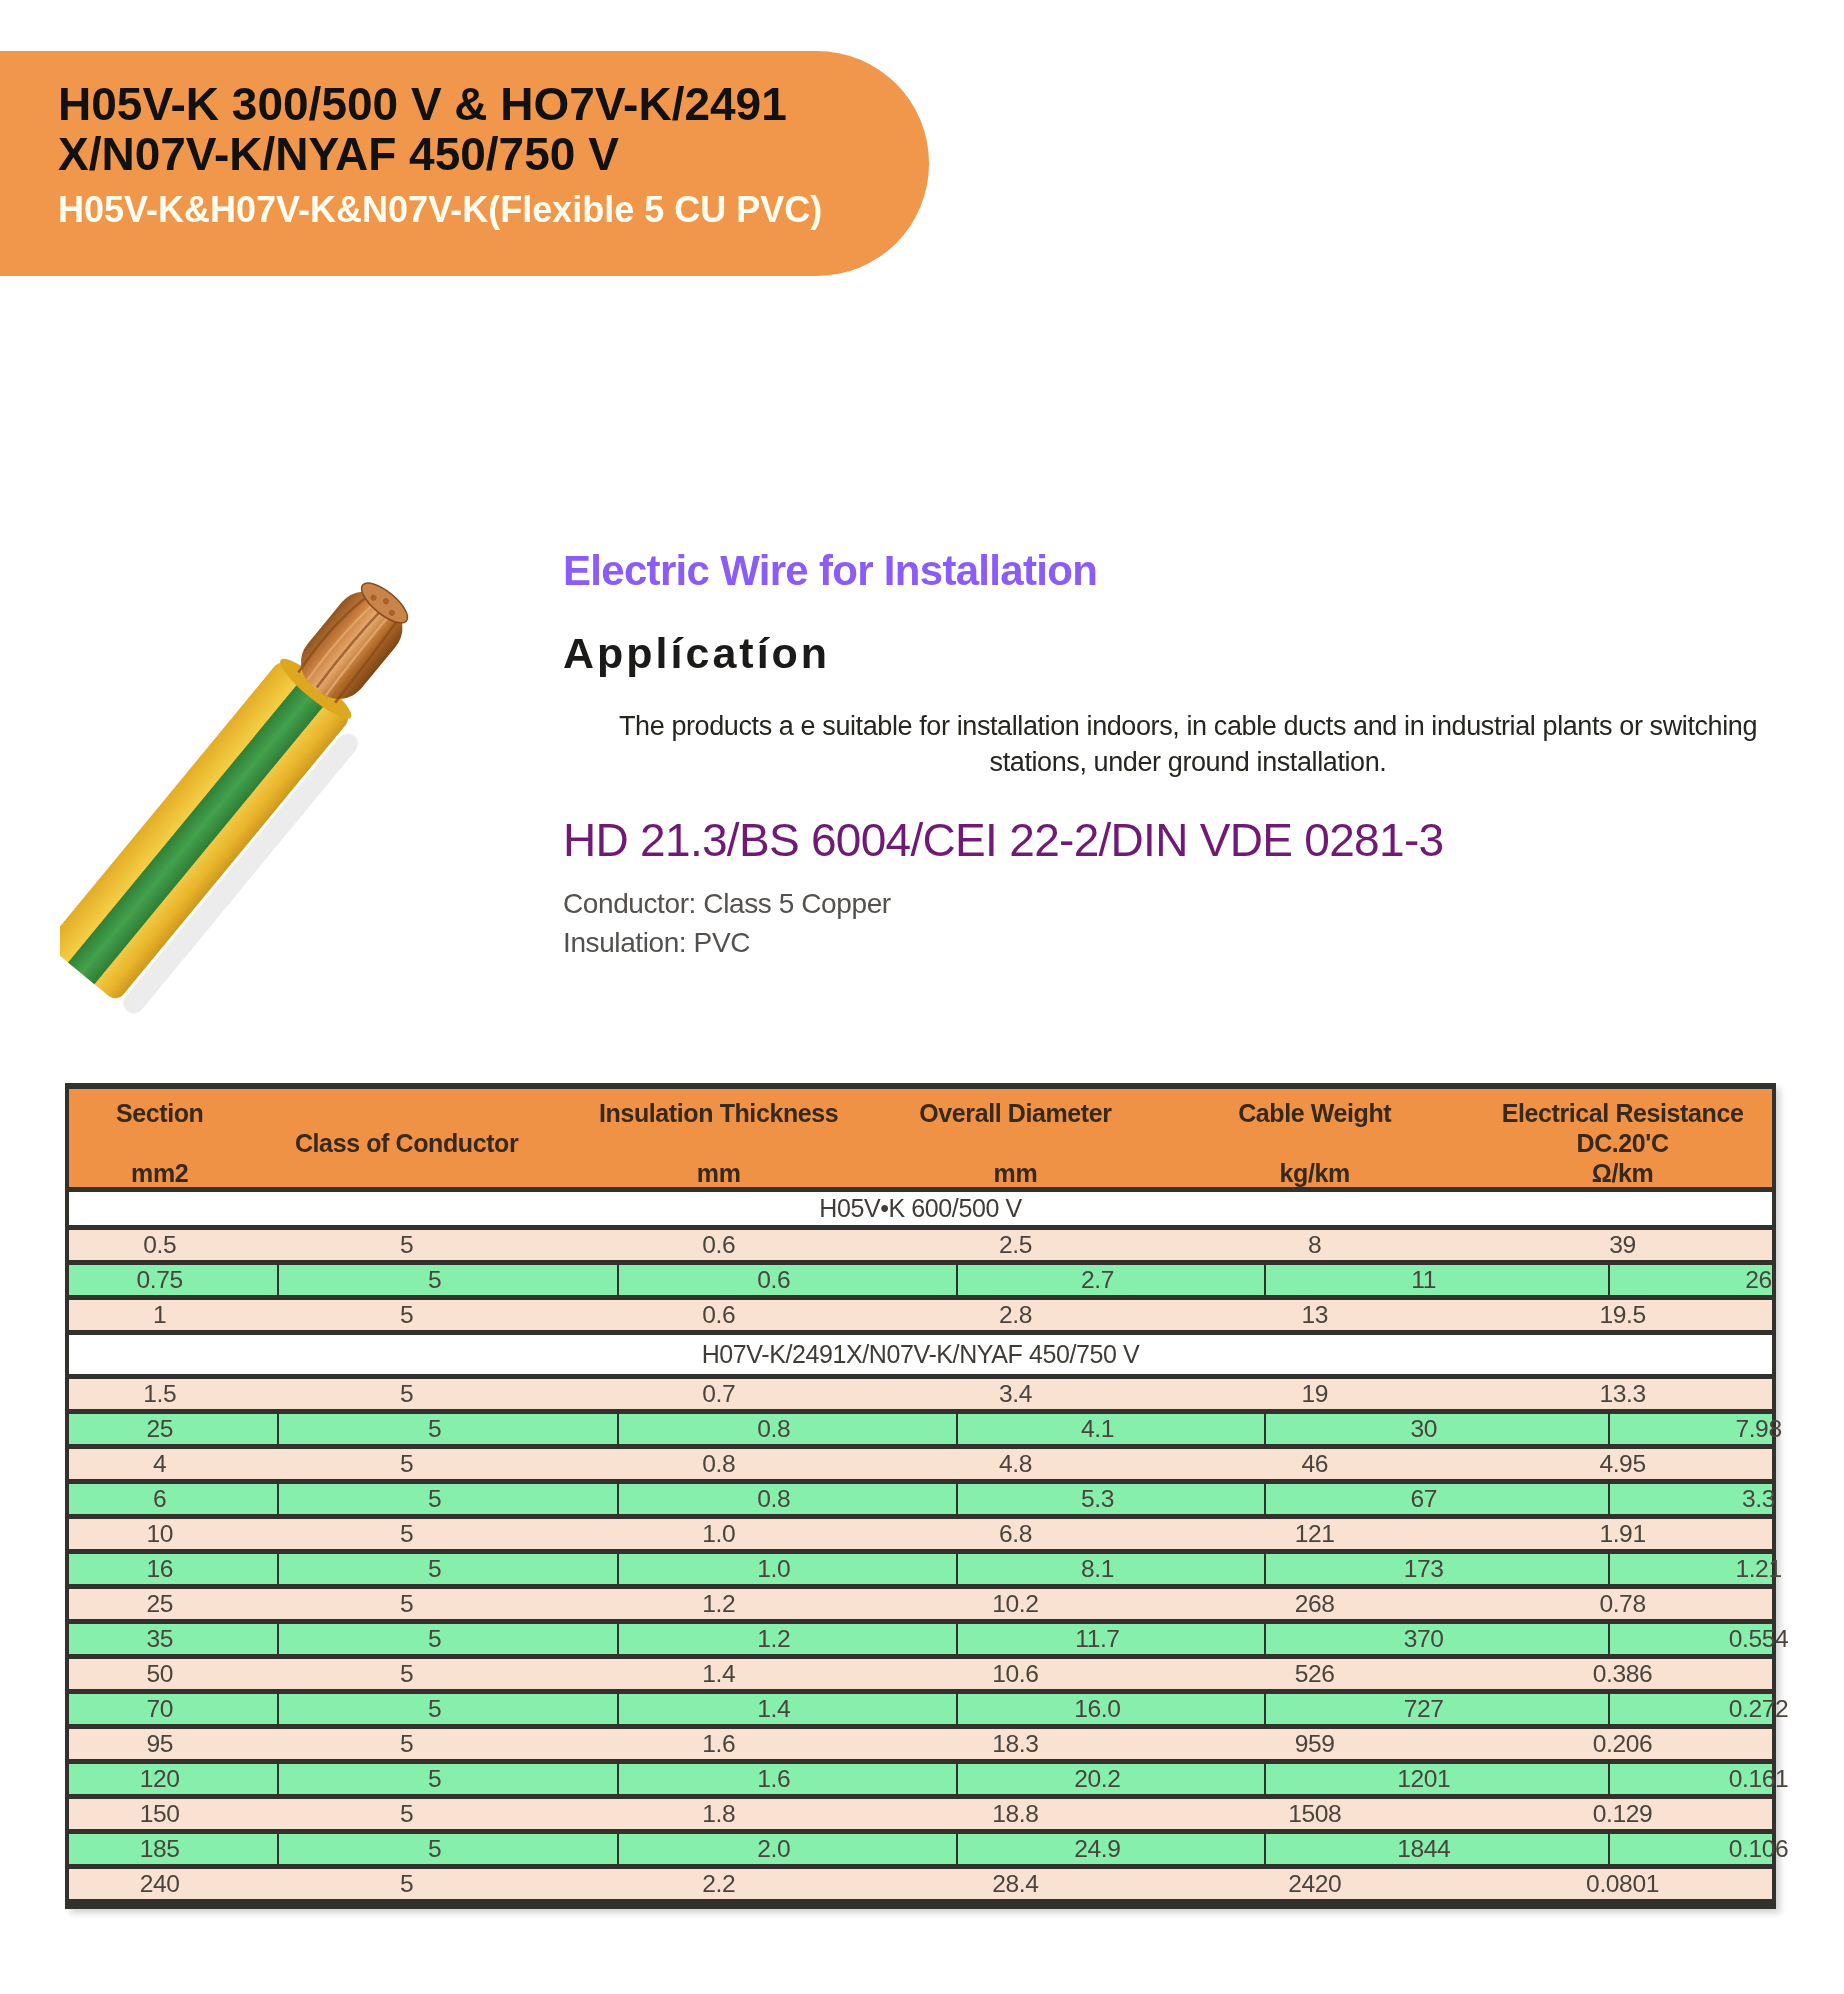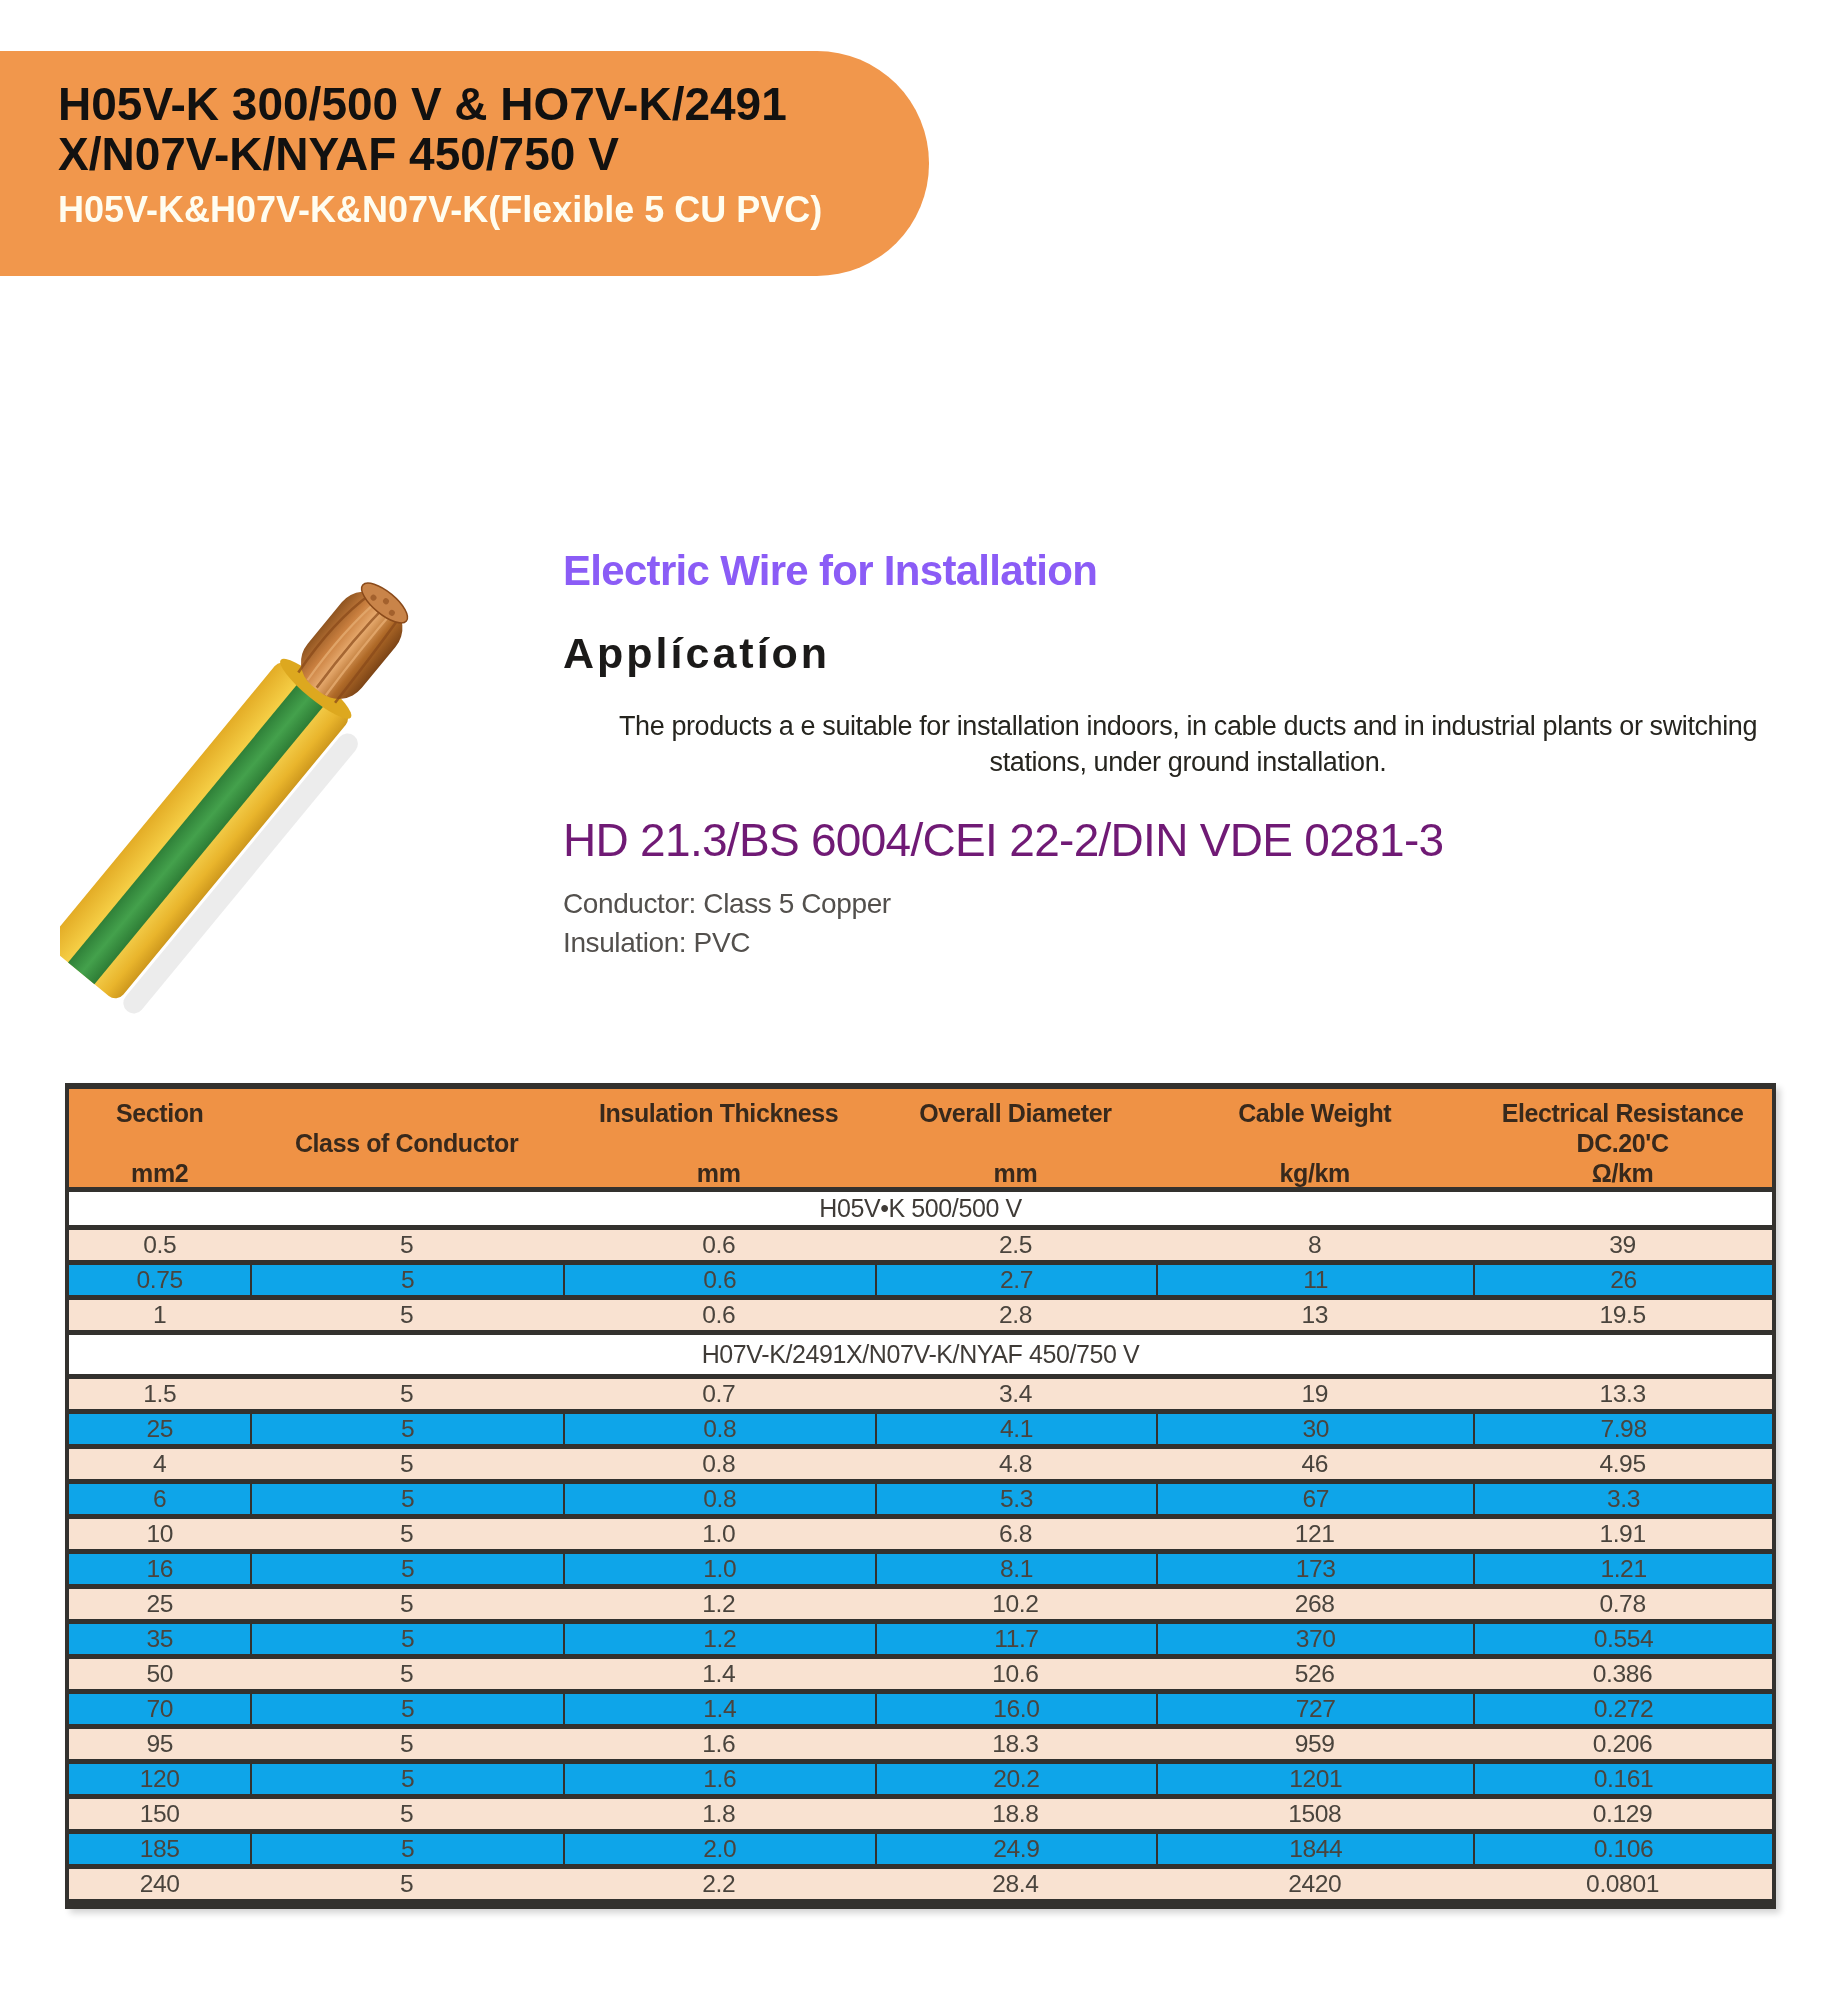--- a/index.html
+++ b/index.html
@@ -35,21 +35,21 @@
         padding:9px 0 10.4px 0;box-sizing:border-box;}
   .hcol.mid{justify-content:center;}
   .ht,.hu{font-size:25px;font-weight:bold;color:#38291c;letter-spacing:-0.4px;text-align:center;line-height:30px;}
   .srow{height:33px;background:#fff;border-bottom:5.2px solid var(--bd,#33312E);
         display:flex;align-items:center;justify-content:center;
         font-size:25px;color:#3f3b37;letter-spacing:-0.4px;}
   .srow.tall{height:39px;}
   .trow{border-bottom:5.2px solid var(--bd,#33312E);}
   .trow:last-child{border-bottom-width:6px;}
   .trow.peach{background:var(--stripe,#F9E2D1);}
-  .trow.white{background:#0ea5e9;}
+  .trow.white{background:#86efac;gap:27px;}
   .tcell{height:30px;display:flex;align-items:center;justify-content:center;
          font-size:24.6px;color:#4a443d;letter-spacing:-0.4px;}
   .trow.white .tcell + .tcell{border-left:2.2px solid var(--bd,#33312E);}
 </style>
 </head>
 <body>
 
 <div class="page">
 
   <div class="banner">
@@ -132,21 +132,21 @@
         <div class="ht">Cable Weight</div>
         <div class="hu">kg/km</div>
       </div>
       <div class="hcol">
         <div class="ht">Electrical Resistance</div>
         <div class="hu">DC.20'C</div>
         <div class="hu">Ω/km</div>
       </div>
     </div>
     <div id="t-body">
-        <div class="srow">H05V•K 500/500 V</div>
+        <div class="srow">H05V•K 600/500 V</div>
         <div class="trow grid peach">
           <div class="tcell">0.5</div>
           <div class="tcell">5</div>
           <div class="tcell">0.6</div>
           <div class="tcell">2.5</div>
           <div class="tcell">8</div>
           <div class="tcell">39</div>
         </div>
         <div class="trow grid white">
           <div class="tcell">0.75</div>

